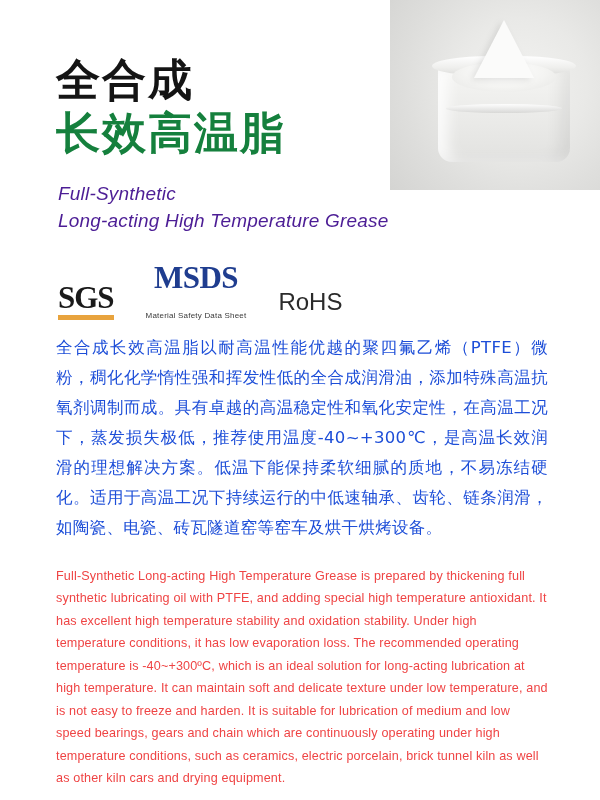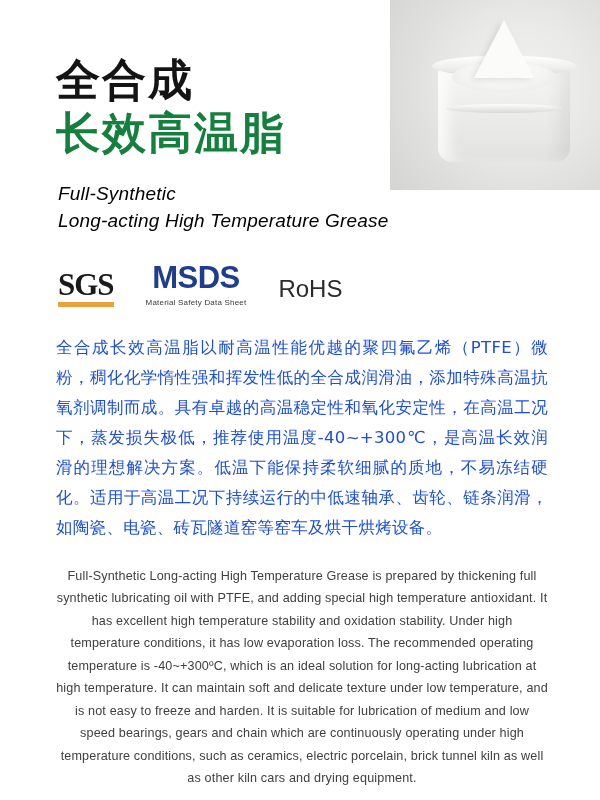--- a/index.html
+++ b/index.html
@@ -116,21 +116,21 @@
     margin: 0;
   }
   .subtitle-en {
     position: absolute;
     left: 58px;
     top: 180px;
     font-family: "Liberation Sans", sans-serif;
     font-style: italic;
     font-size: 19px;
     line-height: 27px;
-    color: #000000;
+    color: #4c1d95;
     letter-spacing: 0.2px;
   }
 
   
   .cert-row {
     position: absolute;
     left: 58px;
     top: 262px;
     display: flex;
     align-items: flex-end;
@@ -153,31 +153,31 @@
     right: 0;
     bottom: 0;
     height: 5px;
     background: #e8a33d;
   }
   .msds-logo {
     text-align: center;
     line-height: 1;
   }
   .msds-main {
-    font-family: Liberation Sans, sans-serif;
+    font-family: Liberation Serif, serif;
     font-weight: bold;
     font-size: 31px;
     letter-spacing: -0.5px;
     color: #1f3d8f;
   }
   .msds-sub {
     font-family: "Liberation Sans", sans-serif;
     font-size: 8px;
     color: #3a3a3a;
-    margin-top: 6px;
+    margin-top: 19px;
     letter-spacing: 0.2px;
   }
   .rohs-logo {
     font-family: Liberation Sans, sans-serif;
     font-size: 24px;
     color: #2b2b2b;
     letter-spacing: 0px;
     padding-bottom: 4px;
   }
 
@@ -195,22 +195,22 @@
     letter-spacing: 0.3px;
   }
   .body-en {
     position: absolute;
     left: 56px;
     top: 552px;
     width: 492px;
     font-family: "Liberation Sans", sans-serif;
     font-size: 12.6px;
     line-height: 22.5px;
-    color: #404040;
-    text-align: center;
+    color: #ef4444;
+    text-align: left;
     letter-spacing: 0.15px;
   }
 </style>
 </head>
 <body>
 
 <div class="page">
 
   <div class="product-photo">
     <div class="photo-bg"></div>

